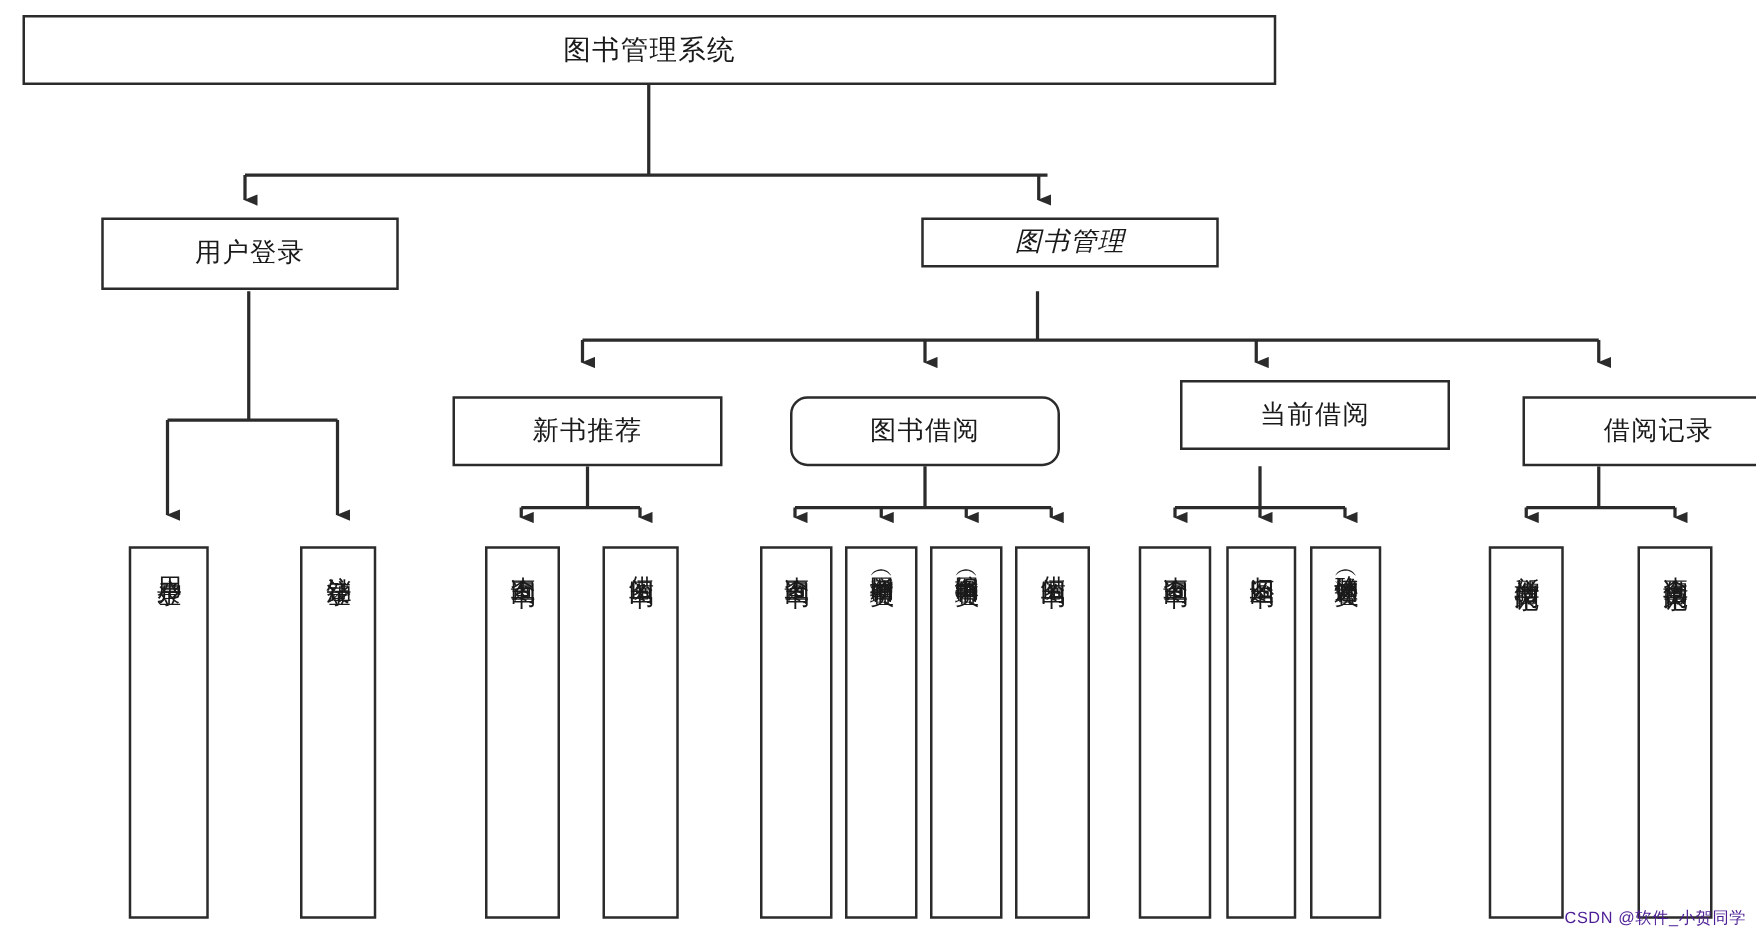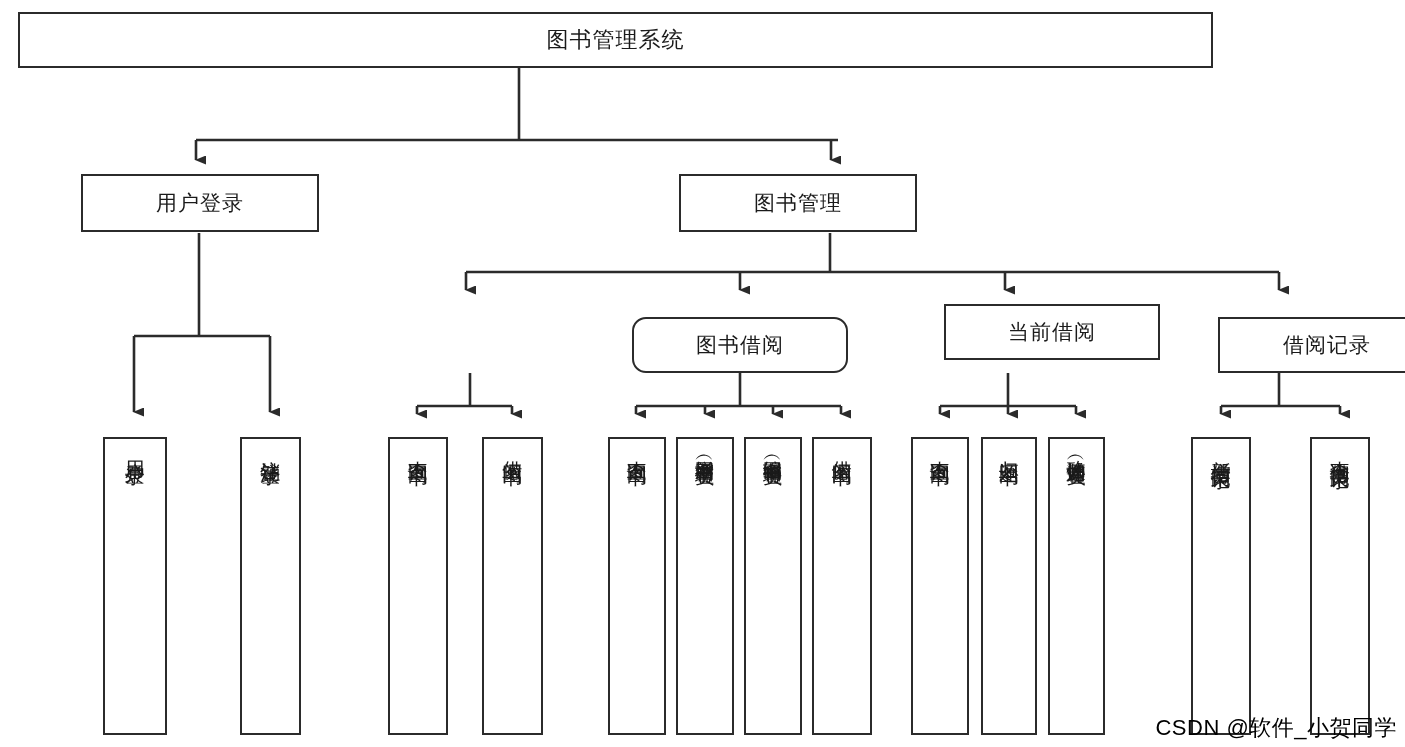--- a/index.html
+++ b/index.html
@@ -65,22 +65,22 @@
     white-space: pre;
   }
   .node.vert.tall-text .node-label {
     font-size: 19px;
     letter-spacing: 1px;
   }
   #watermark {
     position: absolute;
     right: 8px;
     bottom: 4px;
-    font-size: 22px;
-    color: #000000;
+    font-size: 13px;
+    color: #4c1d95;
     letter-spacing: 0.5px;
     user-select: none;
   }
 </style>
 </head>
 <body>
 
 <div id="diagram-root">
 
   <svg id="edges-layer" viewBox="0 0 1405 747" width="1405" height="747" xmlns="http://www.w3.org/2000/svg">
@@ -126,31 +126,34 @@
       <path d="M1008,406 L1008,414" marker-end="url(#arrow)"></path>
       <path d="M1076,406 L1076,414" marker-end="url(#arrow)"></path>
 
       <path d="M1279,373 L1279,406"></path>
       <path d="M1221,406 L1340,406"></path>
       <path d="M1221,406 L1221,414" marker-end="url(#arrow)"></path>
       <path d="M1340,406 L1340,414" marker-end="url(#arrow)"></path>
     </g>
   </svg>
 
-  <div class="node horiz root" style="left:18px; top:12px; width:1195px; height:56px;">
+  <div class="node horiz root" style="left:18px; top:12px; width:1003px; height:56px;">
     <span class="node-label">图书管理系统</span>
   </div>
 
   <div class="node horiz" style="left:81px; top:174px; width:238px; height:58px;">
     <span class="node-label">用户登录</span>
   </div>
-  <div class="node horiz" style="left:679px; top:174px; width:238px; height:58px;">
+  <div class="node horiz" style="left:737px; top:174px; width:238px; height:40px;font-style:italic;">
     <span class="node-label">图书管理</span>
   </div>
 
+  <div class="node horiz" style="left:362px; top:317px; width:216px; height:56px;">
+    <span class="node-label">新书推荐</span>
+  </div>
   <div class="node horiz" style="left:632px; top:317px; width:216px; height:56px;border-radius:14px;">
     <span class="node-label">图书借阅</span>
   </div>
   <div class="node horiz" style="left:900px; top:304px; width:216px; height:56px;margin-left:44px;">
     <span class="node-label">当前借阅</span>
   </div>
   <div class="node horiz" style="left:1170px; top:317px; width:218px; height:56px;margin-left:48px;">
     <span class="node-label">借阅记录</span>
   </div>
 

